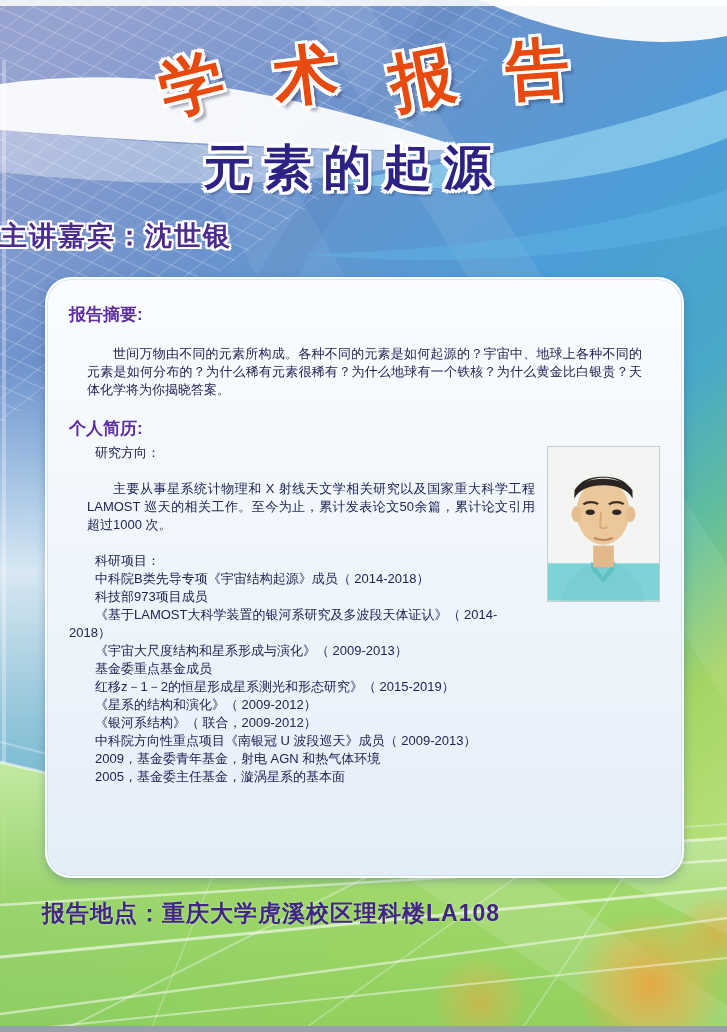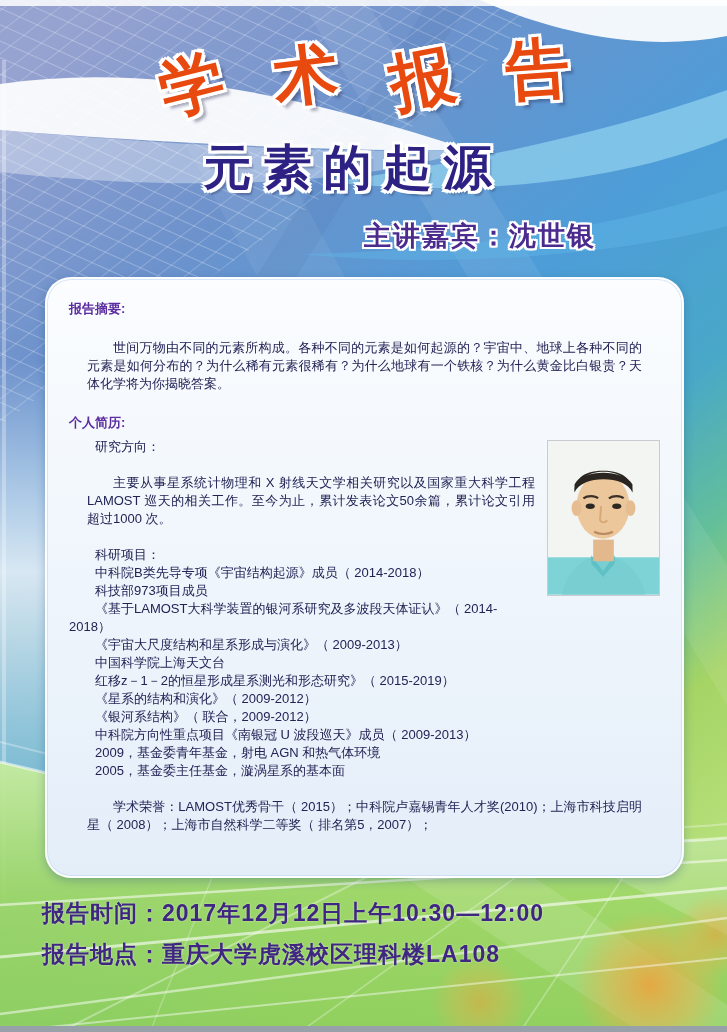--- a/index.html
+++ b/index.html
@@ -30,39 +30,39 @@
     position:absolute;left:0;top:136px;width:707px;z-index:3;
     text-align:center;font-size:48px;font-weight:bold;letter-spacing:12px;
     color:#2d2184;
     text-shadow:
       -3px -3px 0 #fff,3px -3px 0 #fff,-3px 3px 0 #fff,3px 3px 0 #fff,
       -3px 0 0 #fff,3px 0 0 #fff,0 -3px 0 #fff,0 3px 0 #fff,
       4px 5px 2px rgba(20,20,60,.30);
   }
   .speaker-line{
     position:absolute;left:0;top:218px;width:596px;z-index:3;
-    text-align:right;font-size:27px;font-weight:bold;letter-spacing:2px;
+    text-align:left;font-size:27px;font-weight:bold;letter-spacing:2px;
     color:#4b2b8e;
     text-shadow:
       -2px -2px 0 #fff,2px -2px 0 #fff,-2px 2px 0 #fff,2px 2px 0 #fff,
       -2px 0 0 #fff,2px 0 0 #fff,0 -2px 0 #fff,0 2px 0 #fff;
   }
 
   
   .panel{
     position:absolute;left:45px;top:277px;width:639px;height:601px;z-index:2;
     box-sizing:border-box;border-radius:26px;
     background:linear-gradient(180deg,#fbfdff 0%,#f0f6fc 45%,#e4eef9 100%);
     border:2px solid rgba(255,255,255,.85);
     box-shadow:0 3px 10px rgba(30,70,130,.30), inset 0 0 0 1px rgba(190,215,240,.6);
     padding:12px 22px 8px 22px;overflow:hidden;
     color:#232355;font-size:13px;line-height:18px;
   }
   .panel h2{
-    margin:6px 0 3px 0;font-size:13px;line-height:24px;
+    margin:12px 0 3px 0;font-size:17px;line-height:24px;
     color:#5b2da0;font-weight:bold;
   }
   .panel p{margin:18px;text-align:justify;text-indent:2em;}
   .panel .line{text-indent:2em;}
   .photo{
     float:right;width:113px;height:156px;margin:2px 0 6px 12px;
     background:#f2f4f1;border:1px solid #c8ccd0;box-sizing:border-box;
   }
   .photo svg{display:block;width:100%;height:100%;}
 
@@ -197,32 +197,28 @@
     </div>
 
     <div class="line">研究方向：</div>
     <p>主要从事星系统计物理和 X 射线天文学相关研究以及国家重大科学工程LAMOST 巡天的相关工作。至今为止，累计发表论文50余篇，累计论文引用超过1000 次。</p>
     <div class="line">科研项目：</div>
 
     <div class="line">中科院B类先导专项《宇宙结构起源》成员（ 2014-2018）</div>
     <div class="line">科技部973项目成员</div>
     <div class="line">《基于LAMOST大科学装置的银河系研究及多波段天体证认》（ 2014-2018）</div>
     <div class="line">《宇宙大尺度结构和星系形成与演化》（ 2009-2013）</div>
-    <div class="line">中国科学院上海天文台</div>
+    <div class="line">基金委重点基金成员</div>
     <div class="line">红移z－1－2的恒星形成星系测光和形态研究》（ 2015-2019）</div>
     <div class="line">《星系的结构和演化》（ 2009-2012）</div>
     <div class="line">《银河系结构》（ 联合，2009-2012）</div>
     <div class="line">中科院方向性重点项目《南银冠 U 波段巡天》成员（ 2009-2013）</div>
     <div class="line">2009，基金委青年基金，射电 AGN 和热气体环境</div>
     <div class="line">2005，基金委主任基金，漩涡星系的基本面</div>
 
-    <p>学术荣誉：LAMOST优秀骨干（ 2015）；中科院卢嘉锡青年人才奖(2010)；上海市科技启明星（ 2008）；上海市自然科学二等奖（ 排名第5，2007）；</p>
   </div>
 </div>
 
 <div class="footer">
-  <div>
-    <span>报告时间：</span><span>2017年12月12日上午10:30—12:00</span>
-  </div>
   <div>
     <span>报告地点：</span><span>重庆大学虎溪校区理科楼LA108</span>
   </div>
 </div>
 
 </body></html>

